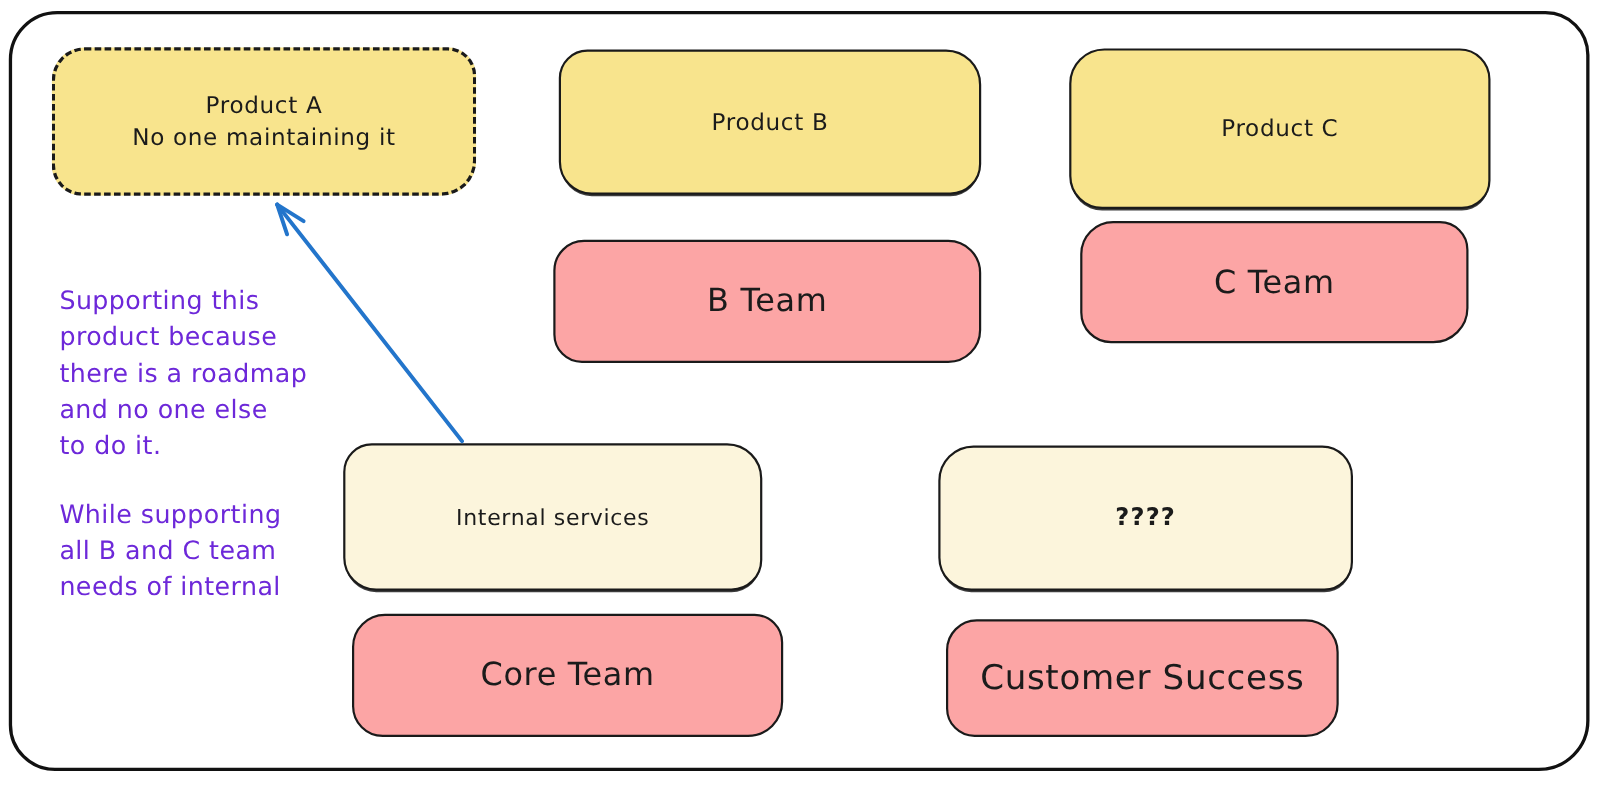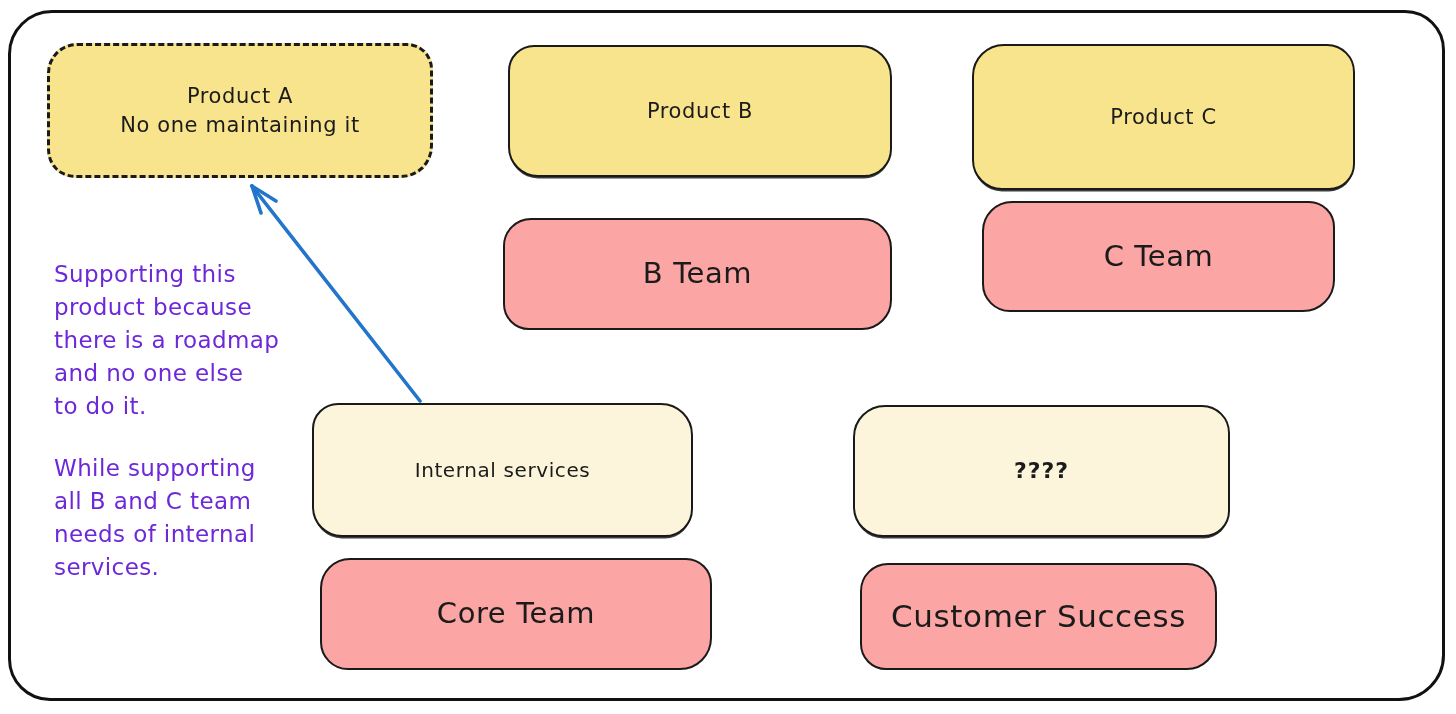--- a/index.html
+++ b/index.html
@@ -135,21 +135,20 @@
     <div>product because</div>
     <div>there is a roadmap</div>
     <div>and no one else</div>
     <div>to do it.</div>
   </div>
 
   <div class="annotation" id="annotation-para-2">
     <div>While supporting</div>
     <div>all B and C team</div>
     <div>needs of internal</div>
-    <div>services.</div>
   </div>
 
   <svg class="arrow-layer" viewBox="0 0 1456 714">
     <g stroke="#2375CB" stroke-width="3.6" stroke-linecap="round" fill="none">
       <path d="M 420 401 L 252 186"></path>
       <path d="M 252 186 L 276 201"></path>
       <path d="M 252 186 L 261 213"></path>
     </g>
   </svg>
 

